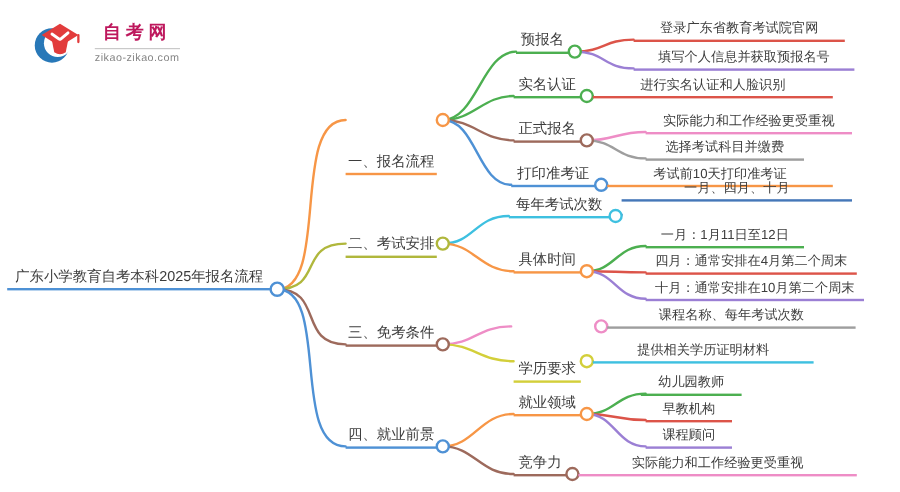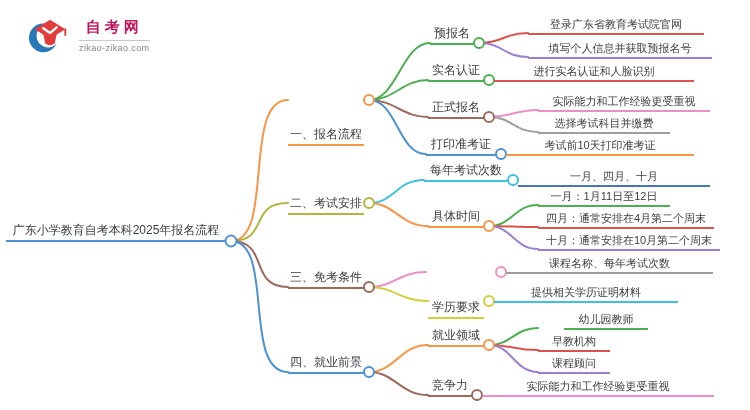--- a/index.html
+++ b/index.html
@@ -103,24 +103,24 @@
   <div class="lbl" style="left: 428px; top: 284px; width: 56px; border-bottom-color: rgb(211, 207, 58); margin-top: 16px;">学历要求</div>
   <div class="lbl" style="left: 428px; top: 328px; width: 56px; border-bottom-color: rgb(247, 150, 70);">就业领域</div>
   <div class="lbl" style="left: 428px; top: 378px; width: 44px; border-bottom-color: rgb(157, 106, 92);">竞争力</div>
 
   <div class="lbl lf" style="left: 528px; top: 17px; width: 176px; border-bottom-color: rgb(220, 84, 73);">登录广东省教育考试院官网</div>
   <div class="lbl lf" style="left: 528px; top: 41px; width: 184px; border-bottom-color: rgb(155, 127, 212);">填写个人信息并获取预报名号</div>
   <div class="lbl lf" style="left: 494px; top: 64px; width: 200px; border-bottom-color: rgb(220, 84, 73);">进行实名认证和人脸识别</div>
   <div class="lbl lf" style="left: 538px; top: 94px; width: 172px; border-bottom-color: rgb(238, 141, 198);">实际能力和工作经验更受重视</div>
   <div class="lbl lf" style="left: 538px; top: 116px; width: 132px; border-bottom-color: rgb(158, 158, 158);">选择考试科目并缴费</div>
   <div class="lbl lf" style="left: 506px; top: 138px; width: 188px; border-bottom-color: rgb(247, 150, 70);">考试前10天打印准考证</div>
-  <div class="lbl lf" style="left: 518px; top: 169px; width: 192px; border-bottom-color: rgb(69, 119, 184);">一月、四月、十月</div>
+  <div class="lbl lf" style="left: 518px; top: 150px; width: 192px; border-bottom-color: rgb(69, 119, 184);">一月、四月、十月</div>
   <div class="lbl lf" style="left: 538px; top: 189px; width: 132px; border-bottom-color: rgb(76, 175, 80);">一月：1月11日至12日</div>
   <div class="lbl lf" style="left: 538px; top: 211px; width: 176px; border-bottom-color: rgb(220, 84, 73);">四月：通常安排在4月第二个周末</div>
   <div class="lbl lf" style="left: 538px; top: 233px; width: 182px; border-bottom-color: rgb(155, 127, 212);">十月：通常安排在10月第二个周末</div>
   <div class="lbl lf" style="left: 506px; top: 256px; width: 207px; border-bottom-color: rgb(158, 158, 158);">课程名称、每年考试次数</div>
   <div class="lbl lf" style="left: 494px; top: 285px; width: 184px; border-bottom-color: rgb(62, 192, 224);">提供相关学历证明材料</div>
-  <div class="lbl lf" style="left: 564px; top: 312px; width: 84px; border-bottom-color: rgb(76, 175, 80);">幼儿园教师</div>
+  <div class="lbl lf" style="left: 534px; top: 312px; width: 84px; border-bottom-color: rgb(76, 175, 80);">幼儿园教师</div>
   <div class="lbl lf" style="left: 538px; top: 334px; width: 72px; border-bottom-color: rgb(220, 84, 73);">早教机构</div>
   <div class="lbl lf" style="left: 538px; top: 356px; width: 72px; border-bottom-color: rgb(155, 127, 212);">课程顾问</div>
   <div class="lbl lf" style="left: 482px; top: 379px; width: 232px; border-bottom-color: rgb(238, 141, 198);">实际能力和工作经验更受重视</div>
 
 </div>
 
 </body></html>

